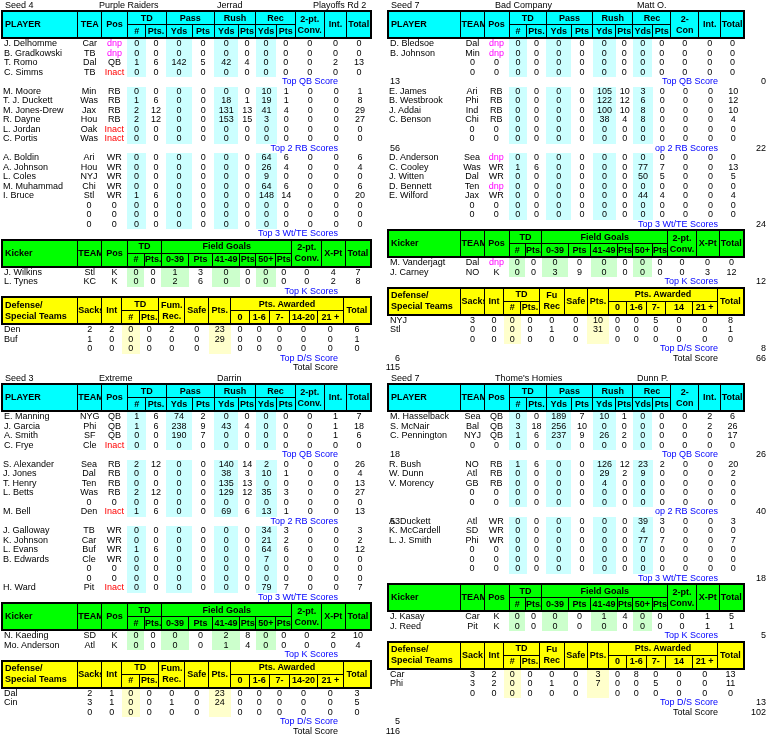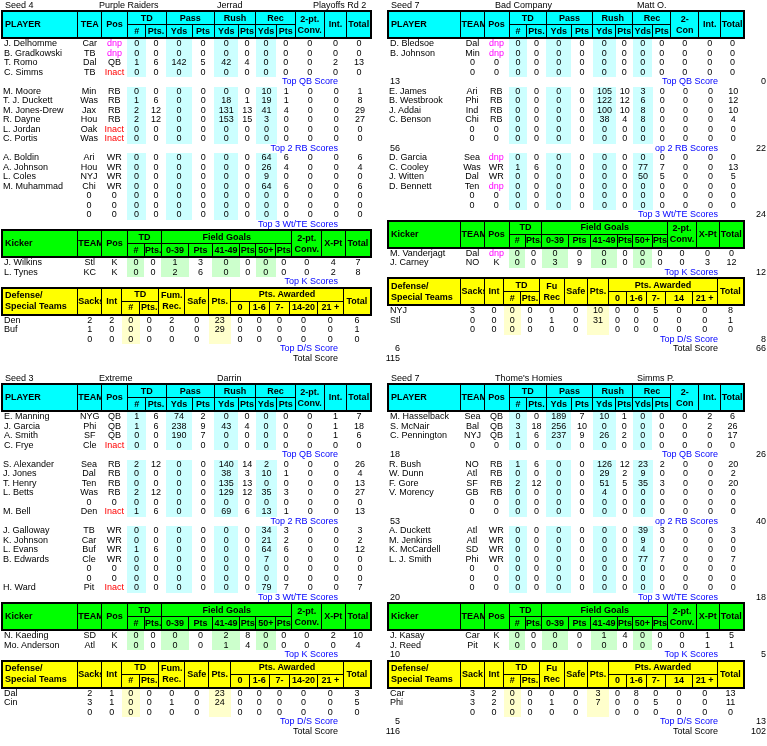--- a/index.html
+++ b/index.html
@@ -355,20 +355,36 @@
             <td>0</td>
             <td>0</td>
             <td>0</td>
             <td>64</td>
             <td>6</td>
             <td>0</td>
             <td>0</td>
             <td>6</td>
           </tr>
           <tr>
+            <td class="nm">I. Bruce</td>
+            <td>Stl</td>
+            <td>WR</td>
+            <td>1</td>
+            <td>6</td>
+            <td>0</td>
+            <td>0</td>
+            <td>0</td>
+            <td>0</td>
+            <td>148</td>
+            <td>14</td>
+            <td>0</td>
+            <td>0</td>
+            <td>20</td>
+          </tr>
+          <tr>
             <td class="nm"></td>
             <td>0</td>
             <td>0</td>
             <td>0</td>
             <td>0</td>
             <td>0</td>
             <td>0</td>
             <td>0</td>
             <td>0</td>
             <td>0</td>
@@ -843,21 +859,21 @@
           <col style="width:6.5%" class="st">
           <col style="width:4.8%">
           <col style="width:5.5%" class="st">
           <col style="width:5.2%">
           <col style="width:7.8%">
           <col style="width:6.2%">
           <col style="width:6.5%">
         </colgroup>
     <tbody>
           <tr>
-            <td class="nm">D. Garcia</td>
+            <td class="nm">D. Anderson</td>
             <td>Sea</td>
             <td class="dnp">dnp</td>
             <td>0</td>
             <td>0</td>
             <td>0</td>
             <td>0</td>
             <td>0</td>
             <td>0</td>
             <td>0</td>
             <td>0</td>
@@ -905,20 +921,36 @@
             <td>0</td>
             <td>0</td>
             <td>0</td>
             <td>0</td>
             <td>0</td>
             <td>0</td>
             <td>0</td>
             <td>0</td>
             <td>0</td>
             <td>0</td>
+          </tr>
+          <tr>
+            <td class="nm">E. Wilford</td>
+            <td>Jax</td>
+            <td>WR</td>
+            <td>0</td>
+            <td>0</td>
+            <td>0</td>
+            <td>0</td>
+            <td>0</td>
+            <td>0</td>
+            <td>44</td>
+            <td>4</td>
+            <td>0</td>
+            <td>0</td>
+            <td>4</td>
           </tr>
           <tr>
             <td class="nm"></td>
             <td>0</td>
             <td>0</td>
             <td>0</td>
             <td>0</td>
             <td>0</td>
             <td>0</td>
             <td>0</td>
@@ -1677,21 +1709,21 @@
       </div>
   <div class="scoreline">
    <span class="lbl blk">Total Score</span>
    <span class="sval">116</span>
       </div>
   </div>
     <div class="quad qr" style="left:387px;top:373px">
   <div class="seedline">
     <span class="seed">Seed 7</span>
     <span class="tname">Thome's Homies</span>
-    <span class="owner">Simms P.</span>
+    <span class="owner">Dunn P.</span>
 
   </div>
   <table class="pt">
         <colgroup>
           <col style="width:20.5%">
           <col style="width:6.5%">
           <col style="width:7%">
           <col style="width:5%" class="st">
           <col style="width:5.5%">
           <col style="width:7%" class="st">
@@ -1843,36 +1875,20 @@
             <td>0</td>
             <td>29</td>
             <td>2</td>
             <td>9</td>
             <td>0</td>
             <td>0</td>
             <td>0</td>
             <td>2</td>
           </tr>
           <tr>
-            <td class="nm">F. Gore</td>
-            <td>SF</td>
-            <td>RB</td>
-            <td>2</td>
-            <td>12</td>
-            <td>0</td>
-            <td>0</td>
-            <td>51</td>
-            <td>5</td>
-            <td>35</td>
-            <td>3</td>
-            <td>0</td>
-            <td>0</td>
-            <td>20</td>
-          </tr>
-          <tr>
             <td class="nm">V. Morency</td>
             <td>GB</td>
             <td>RB</td>
             <td>0</td>
             <td>0</td>
             <td>0</td>
             <td>0</td>
             <td>4</td>
             <td>0</td>
             <td>0</td>
@@ -1945,36 +1961,20 @@
             <td>0</td>
             <td>0</td>
             <td>0</td>
             <td>0</td>
             <td>0</td>
             <td>39</td>
             <td>3</td>
             <td>0</td>
             <td>0</td>
             <td>3</td>
-          </tr>
-          <tr>
-            <td class="nm">M. Jenkins</td>
-            <td>Atl</td>
-            <td>WR</td>
-            <td>0</td>
-            <td>0</td>
-            <td>0</td>
-            <td>0</td>
-            <td>0</td>
-            <td>0</td>
-            <td>9</td>
-            <td>0</td>
-            <td>0</td>
-            <td>0</td>
-            <td>0</td>
           </tr>
           <tr>
             <td class="nm">K. McCardell</td>
             <td>SD</td>
             <td>WR</td>
             <td>0</td>
             <td>0</td>
             <td>0</td>
             <td>0</td>
             <td>0</td>

